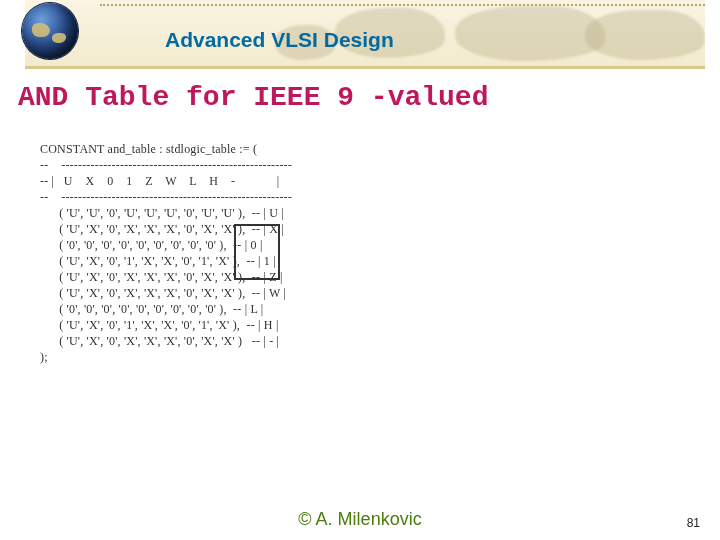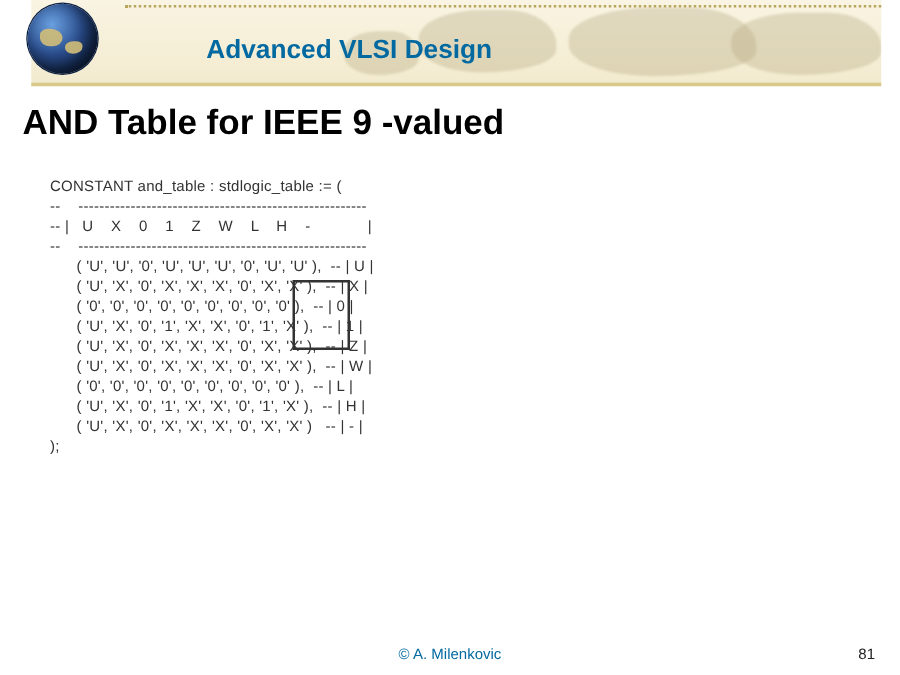--- a/index.html
+++ b/index.html
@@ -69,47 +69,48 @@
     font-size: 21px;
     color: #0369a1;
     z-index: 4;
   }
   .slide-title {
     position: absolute;
     left: 18px;
     top: 82px;
     font-weight: bold;
     font-size: 28px;
-    color: #000000;
+    color: #be185d;
+    font-family: Liberation Mono, monospace;
   }
   .code-block {
     position: absolute;
     left: 40px;
     top: 125px;
-    font-family: Liberation Sans, sans-serif;
+    font-family: Liberation Serif, serif;
     font-size: 12px;
     line-height: 16px;
     color: #333;
     white-space: pre;
     letter-spacing: 0.2px;
   }
   .hl-box {
     position: absolute;
     border: 2px solid #333;
     background: transparent;
     z-index: 5;
   }
   .footer-author {
     position: absolute;
     left: 0;
     right: 0;
     bottom: 10px;
     text-align: center;
-    font-size: 12px;
-    color: #0369a1;
+    font-size: 18px;
+    color: #4d7c0f;
   }
   .footer-page {
     position: absolute;
     right: 20px;
     bottom: 10px;
     font-size: 12px;
     color: #222;
   }
 </style>
 </head>

